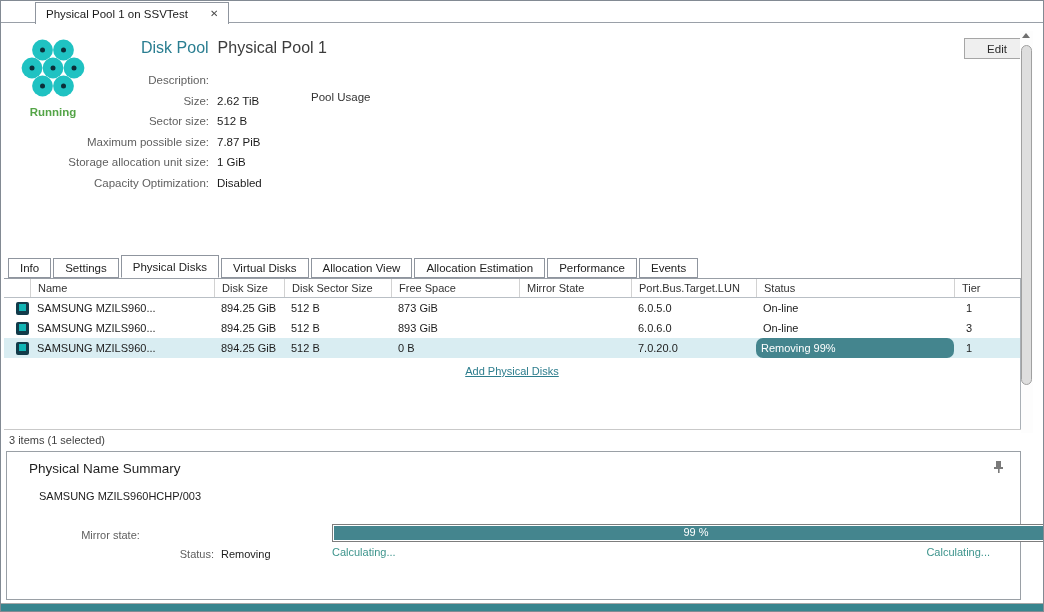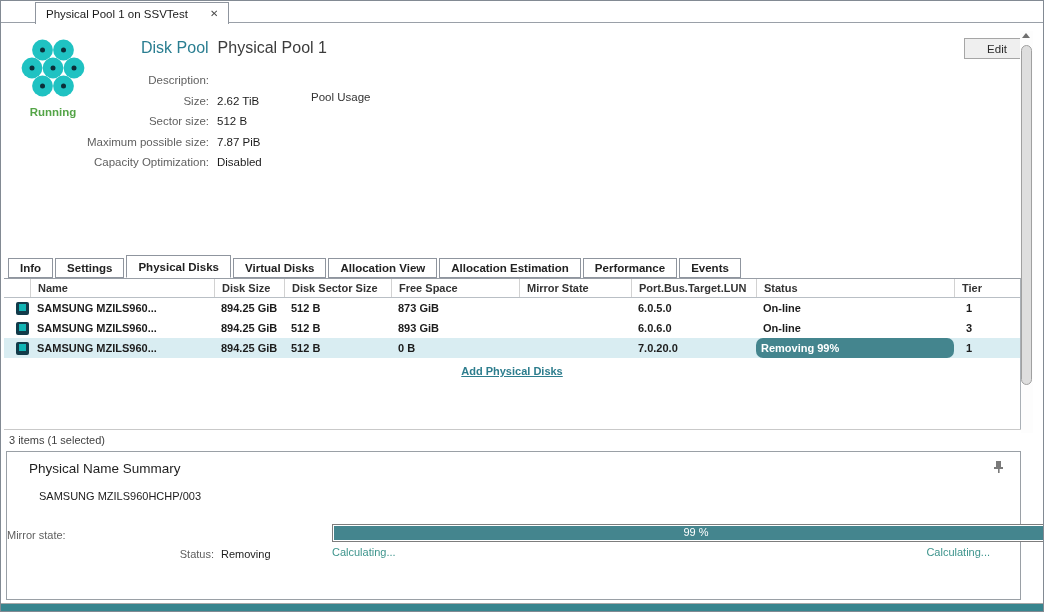--- a/index.html
+++ b/index.html
@@ -35,21 +35,21 @@
     background:#efefef; border:1px solid #a6a6a6; font-size:11.5px; color:#2b2b2b;
     display:flex; align-items:center; justify-content:center; cursor:pointer;
   }
   
   .vscroll { position:absolute; left:1019px; top:30px; width:13px; height:402px; background:#fdfdfd; }
   .vscroll .up-arrow { position:absolute; left:2px; top:2px; width:0; height:0;
     border-left:4.5px solid transparent; border-right:4.5px solid transparent; border-bottom:5px solid #6f6f6f; }
   .vscroll .thumb { position:absolute; left:1px; top:14px; width:11px; height:340px;
     background:#dedede; border:1px solid #a0a0a0; border-radius:6px; }
   
-  .grid-pane { position:absolute; left:3px; top:254px; width:1017px;font-weight:bold; }
+  .grid-pane { position:absolute; left:3px; top:254px; width:1017px; }
   .tab-strip { position:relative; height:23px; padding-left:4px; display:flex; align-items:flex-end; }
   .tab {
     height:20px; background:#fff; border:1px solid #8f959e; margin-right:2px;
     display:flex; align-items:center; padding:0 11px; font-size:11.5px; color:#222;
     cursor:pointer; position:relative; top:0;
   }
   .tab.active { height:23px; z-index:2; border-bottom:1px solid #fff; font-size:11.5px; }
   .grid { border-top:1px solid #989ea6; border-right:1px solid #aab0b6; }
   .grid-header {
     display:grid; grid-template-columns:26px 184px 70px 107px 128px 112px 125px 198px 1fr;
@@ -67,21 +67,21 @@
   .add-link-row { height:22px; display:flex; justify-content:center; align-items:center; margin-top:2px; }
   .add-link { font-size:11px; color:#2d7d8d; text-decoration:underline; cursor:pointer; }
   .grid-filler { height:49px; background:#fff; }
   .items-bar { position:absolute; left:3px; top:428px; width:1017px; height:21px; border-top:1px solid #c9c9c9;
     font-size:11px; color:#3f3f3f; display:flex; align-items:center; padding-left:5px; background:#fff; }
   
   .summary { position:absolute; left:5px; top:450px; width:1015px; height:149px; border:1px solid #9aa0a6; background:#fff; }
   .summary-title { position:absolute; left:22px; top:9px; font-size:13.5px; color:#1f1f1f; }
   .pin-icon { position:absolute; right:16px; top:8px; width:11px; height:14px; cursor:pointer; }
   .summary-disk { position:absolute; left:32px; top:38px; font-size:11px; color:#1c1c1c; }
-  .mirror-label { position:absolute; left:0; top:77px; width:207px; text-align:left; font-size:11px; color:#5f5f5f; }
+  .mirror-label { position:absolute; left:0; top:77px; width:207px; text-align:center; font-size:11px; color:#5f5f5f; }
   .progress { position:absolute; left:325px; top:72px; width:728px; height:18px; border:1px solid #7d7d7d; background:#fff; padding:1px; }
   .progress-fill { background:#44858e; height:100%; position:relative; }
   .progress-label { position:absolute; left:0; top:1px; width:100%; text-align:center; font-size:11px; color:#fff; }
   .calc-left { position:absolute; left:325px; top:94px; font-size:11px; color:#3d948c; }
   .calc-right { position:absolute; left:325px; top:94px; width:658px; text-align:right; font-size:11px; color:#3d948c; }
   .status-label { position:absolute; left:0; top:96px; width:207px; text-align:right; font-size:11px; color:#5f5f5f; }
   .status-value { position:absolute; left:214px; top:96px; font-size:11px; color:#1c1c1c; }
   
   .bottom-strip { position:absolute; left:0; bottom:0; width:100%; height:8px; background:#37858e; border-top:1px solid #a8a8a8; }
 </style>
@@ -134,20 +134,24 @@
         </div>
       <div class="prop-row">
           <div class="prop-label">Sector size:</div>
           <div class="prop-value">512 B</div>
         </div>
       <div class="prop-row">
           <div class="prop-label">Maximum possible size:</div>
           <div class="prop-value">7.87 PiB</div>
         </div>
       <div class="prop-row">
+          <div class="prop-label">Storage allocation unit size:</div>
+          <div class="prop-value">1 GiB</div>
+        </div>
+      <div class="prop-row">
           <div class="prop-label">Capacity Optimization:</div>
           <div class="prop-value">Disabled</div>
         </div>
     </div>
 
     <div class="pool-usage">Pool Usage</div>
     <div class="edit-btn">Edit</div>
   </div>
 
   <div class="vscroll">

